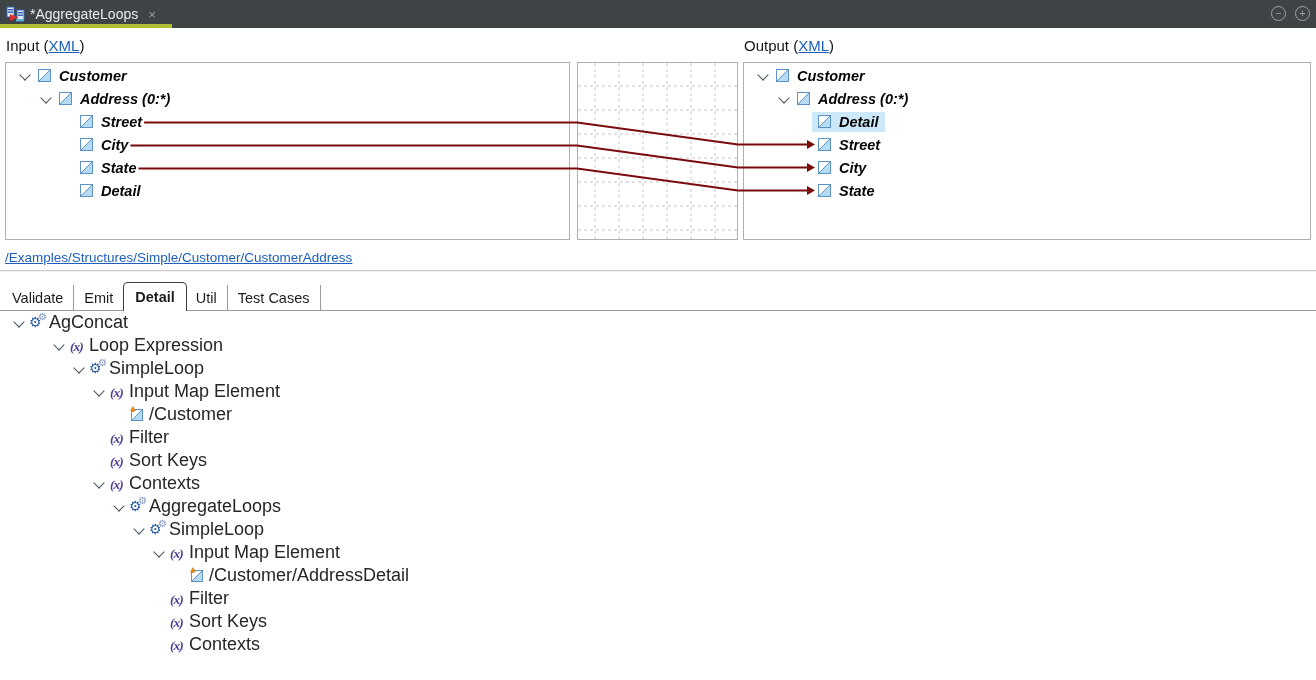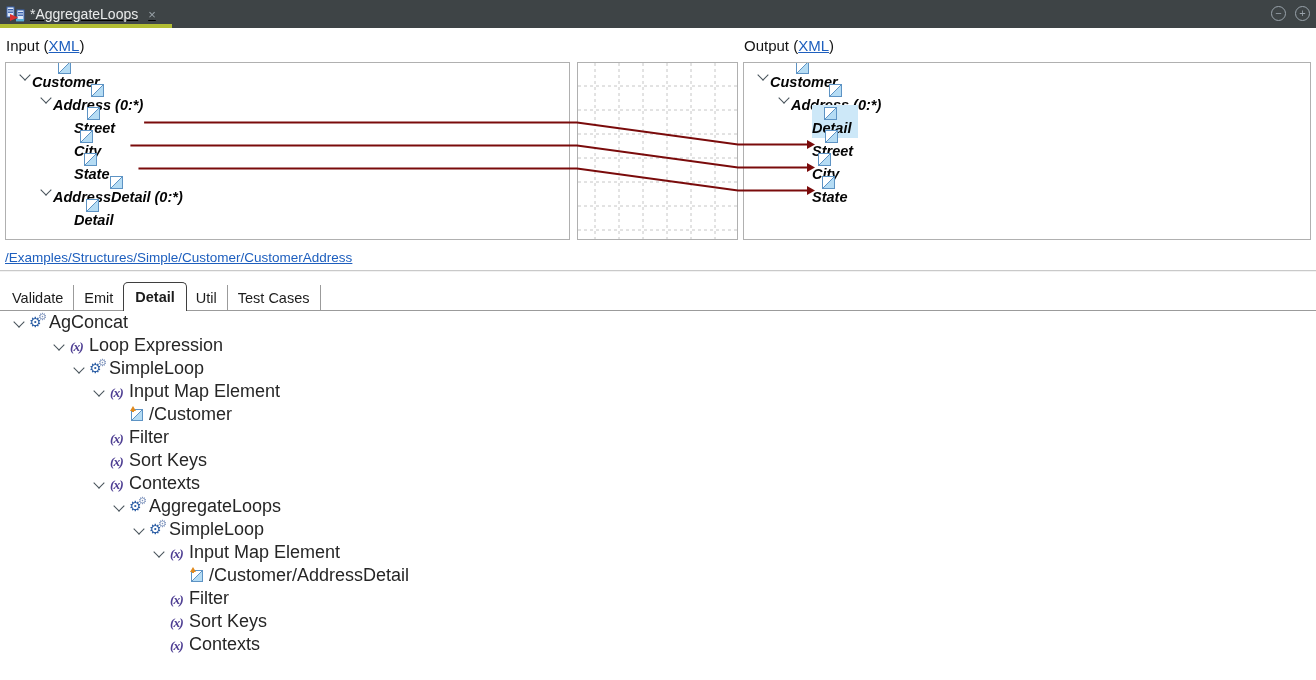--- a/index.html
+++ b/index.html
@@ -2,21 +2,21 @@
 <html><head>
 <meta charset="utf-8">
 <style>
   * { box-sizing: border-box; margin: 0; padding: 0; }
   html,body { width:1316px; height:680px; }
   body { font-family: "Liberation Sans", sans-serif; background:#fff; overflow:hidden; }
   .app { position:relative; width:1316px; height:680px; background:#fff; }
 
   
   .topbar { position:absolute; left:0; top:0; width:1316px; height:28px; background:#3e4446; }
-  .doc-tab { position:absolute; left:0; top:0; height:28px; display:flex; align-items:center; padding:0 10px 0 6px;text-decoration:underline; }
+  .doc-tab { position:absolute; left:0; top:0; height:28px; display:flex; align-items:center; padding:0 10px 0 6px; }
   .doc-tab-title { color:#e9ebeb; font-size:14px; margin-left:5px; }
   .doc-tab-close { color:#9aa3a9; font-size:13px; margin-left:10px; cursor:default; }
   .doc-tab-underline { position:absolute; left:0; top:24px; width:172px; height:4px; background:#b2bd33; }
   .win-controls { position:absolute; right:6px; top:6px; display:flex; gap:9px; }
   .win-btn { width:15px; height:15px; border:1px solid #99a3ab; border-radius:50%; color:#99a3ab;
              font-size:11px; line-height:12px; text-align:center; }
 
   
   .pane-header { position:absolute; top:37px; font-size:15px; color:#141414; }
   .pane-header a { color:#1e5fbe; text-decoration:underline; }
@@ -29,21 +29,21 @@
 
   .srow { height:23px; display:flex; align-items:center; white-space:nowrap; }
   .srow:first-child { margin-top:1px; }
   .chev { width:14px; height:14px; position:relative; flex:0 0 14px; }
   .chev::after { content:""; position:absolute; left:3px; top:2px; width:7px; height:7px;
                  border-right:1.6px solid #47525a; border-bottom:1.6px solid #47525a; transform:rotate(45deg); }
   .chev.empty::after { display:none; }
   .el-icon { width:13px; height:13px; flex:0 0 13px; margin:0 8px 0 6px;
              border:1px solid #5d93c4; background:linear-gradient(135deg,#ffffff 48%,#5d93c4 48%,#5d93c4 52%,#b5dcf4 52%); }
   .schema-label { font-size:14.5px; font-weight:700; font-style:italic; color:#050505; }
-  .sel-wrap { display:flex; align-items:center; padding:2px 6px 2px 0;flex-direction:column; }
+  .sel-wrap { display:flex; align-items:center; padding:2px 6px 2px 0; }
   .sel-wrap.selected { background:#cde8f8; }
 
   
   .path-link { position:absolute; top:250px; font-size:13.5px; color:#1e5fbe; }
 
   
   .splitter { position:absolute; left:0; top:270px; width:1316px; height:2px;
               border-top:1px solid #c9c9c9; border-bottom:1px solid #f2f2f2; }
 
   
@@ -130,27 +130,20 @@
         <span class="sel-wrap">
           <span class="el-icon row-icon"></span>
           <span class="schema-label row-label">City</span>
         </span>
       </div>
       <div class="srow" style="padding-left: 54px;">
         <span class="chev empty"></span>
         <span class="sel-wrap">
           <span class="el-icon row-icon"></span>
           <span class="schema-label row-label">State</span>
-        </span>
-      </div>
-      <div class="srow" style="padding-left: 33px;">
-        <span class="chev"></span>
-        <span class="sel-wrap">
-          <span class="el-icon row-icon"></span>
-          <span class="schema-label row-label">AddressDetail (0:*)</span>
         </span>
       </div>
       <div class="srow" style="padding-left: 54px;">
         <span class="chev empty"></span>
         <span class="sel-wrap">
           <span class="el-icon row-icon"></span>
           <span class="schema-label row-label">Detail</span>
         </span>
       </div>
     </div>

